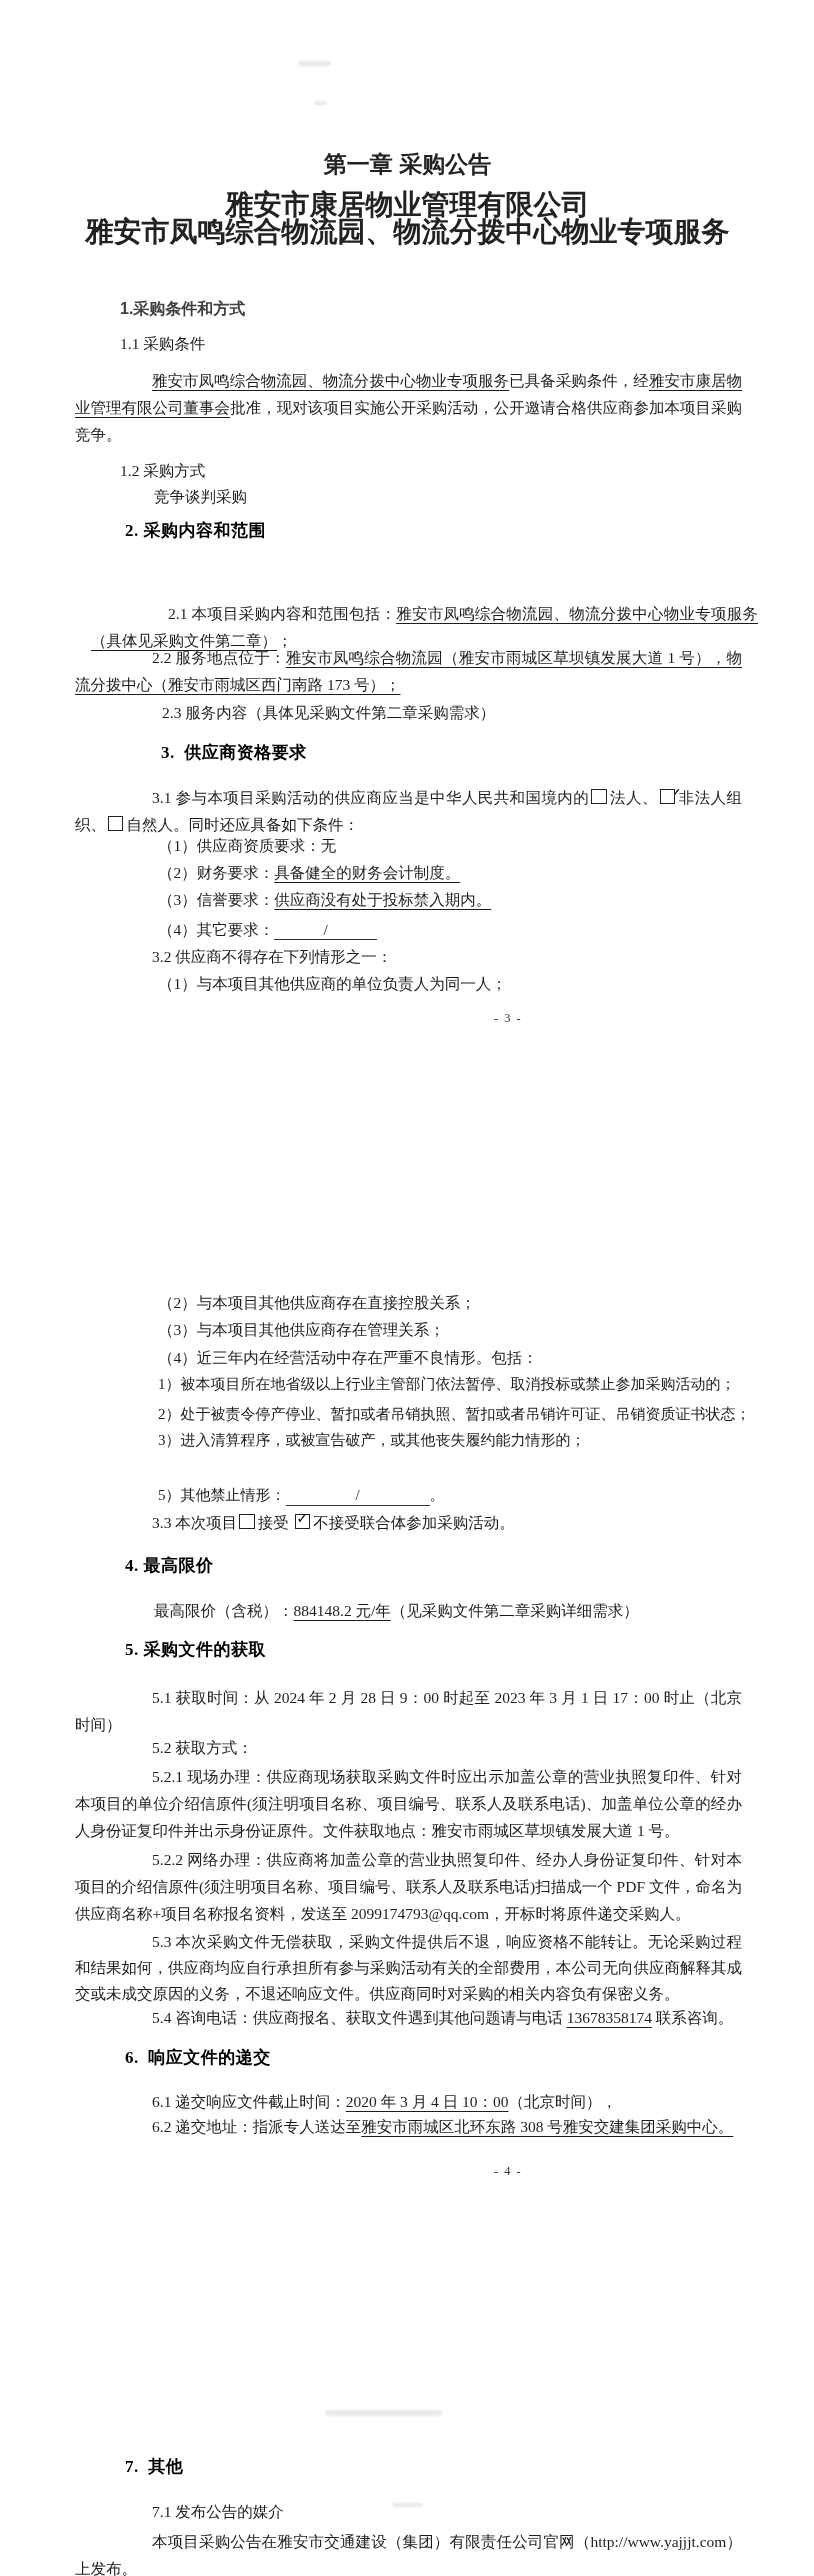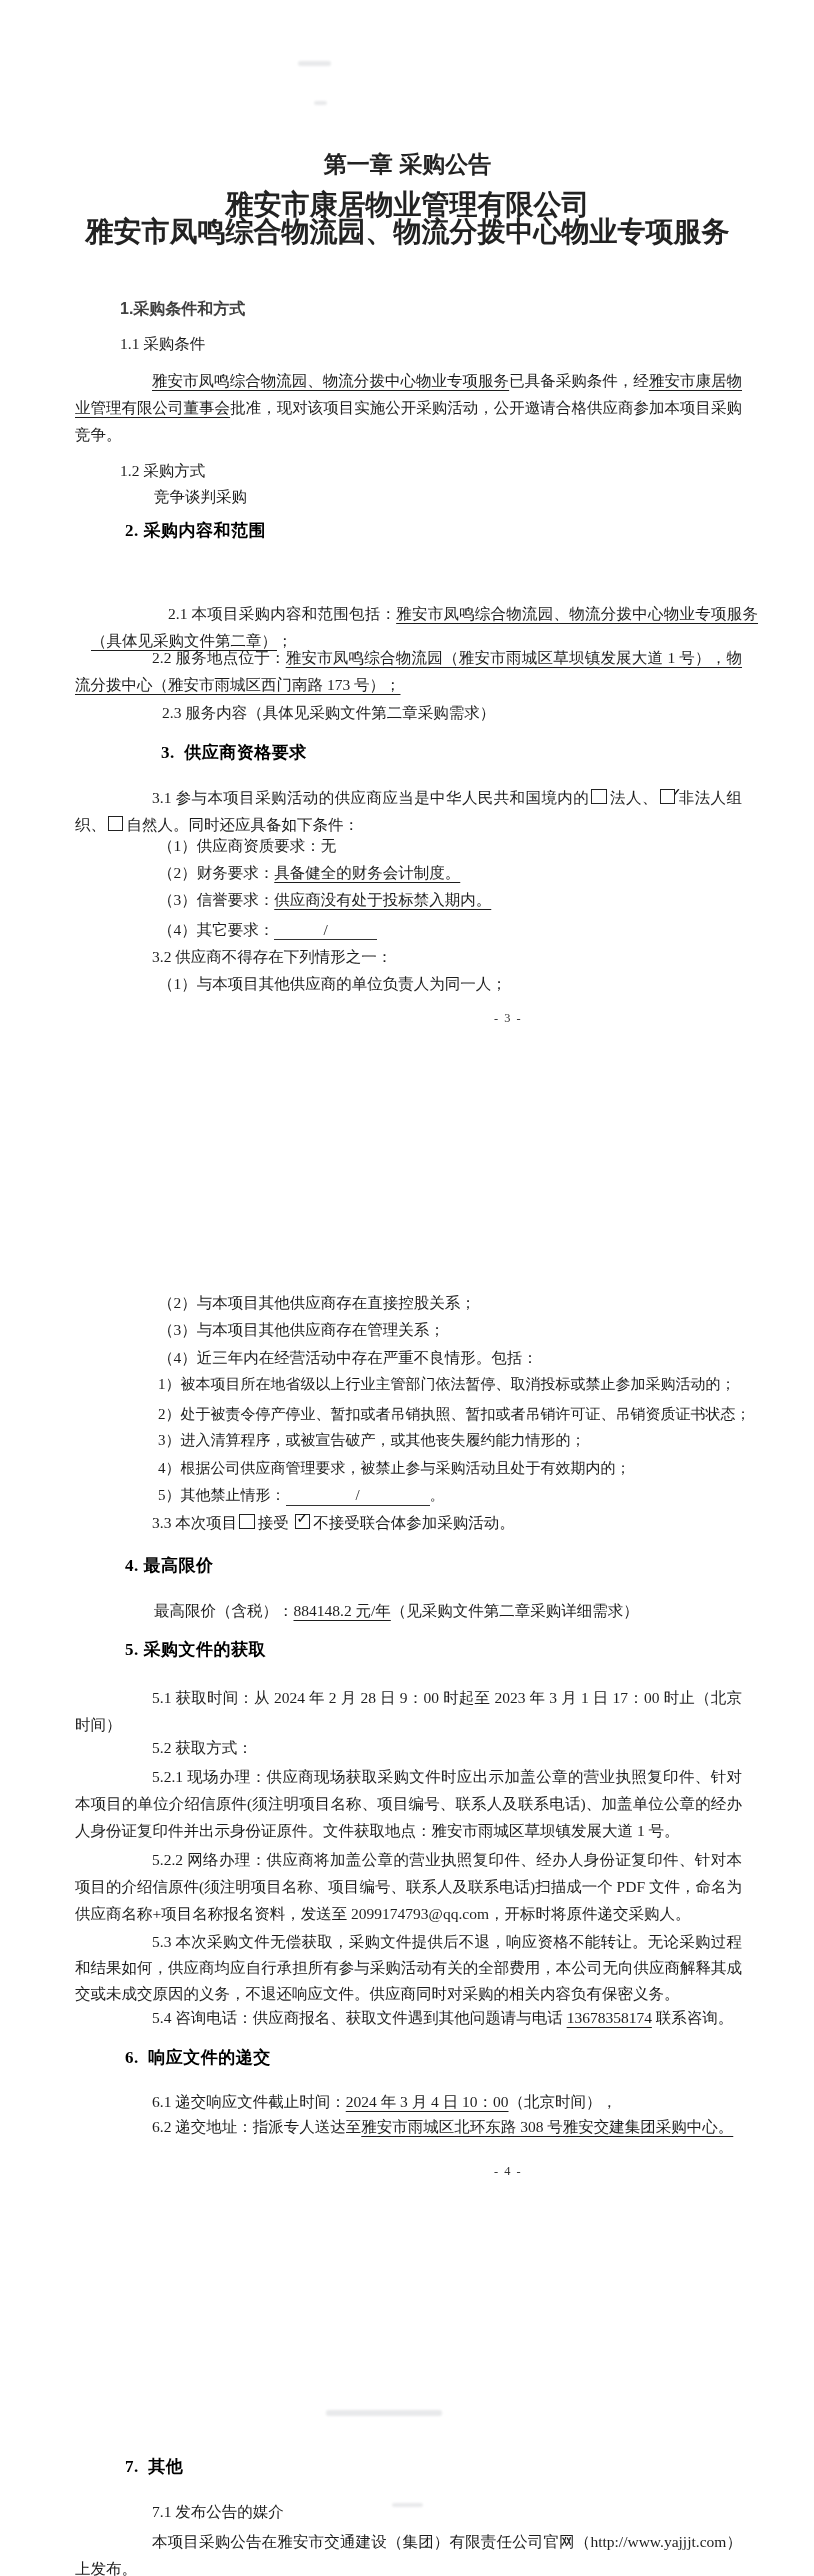--- a/index.html
+++ b/index.html
@@ -58,37 +58,36 @@
   <div class="abs line" style="left:152px;top:947px;">3.2 供应商不得存在下列情形之一：</div>
   <div class="abs line" style="left:158px;top:974px;">（1）与本项目其他供应商的单位负责人为同一人；</div>
   <div class="abs pagenum" style="left:494px;top:1011px;">- 3 -</div>
 
   <div class="abs line" style="left:158px;top:1293px;">（2）与本项目其他供应商存在直接控股关系；</div>
   <div class="abs line" style="left:158px;top:1320px;">（3）与本项目其他供应商存在管理关系；</div>
   <div class="abs line" style="left:158px;top:1348px;">（4）近三年内在经营活动中存在严重不良情形。包括：</div>
   <div class="abs line-sm" style="left:158px;top:1374px;">1）被本项目所在地省级以上行业主管部门依法暂停、取消投标或禁止参加采购活动的；</div>
   <div class="abs line-sm" style="left:158px;top:1404px;">2）处于被责令停产停业、暂扣或者吊销执照、暂扣或者吊销许可证、吊销资质证书状态；</div>
   <div class="abs line-sm" style="left:158px;top:1430px;">3）进入清算程序，或被宣告破产，或其他丧失履约能力情形的；</div>
-  <div class="abs line-sm" style="left:158px;top:1458px;">4）根据公司供应商管理要求，被禁止参与采购活动且处于有效期内的；</div>
   <div class="abs line-sm" style="left:158px;top:1485px;"><span>5）其他禁止情形：</span><span class="blank w280"><span>/</span></span><span>。</span></div>
   <div class="abs line" style="left:152px;top:1513px;"><span>3.3 本次项目</span><span class="cb"></span><span>接受 </span><span class="cb"><span class="mark">✓</span></span><span>不接受联合体参加采购活动。</span></div>
 
   <div class="abs h-sec" style="left:125px;top:1554px;">4. 最高限价</div>
   <div class="abs line" style="left:154px;top:1601px;"><span>最高限价（含税）：</span><span class="u">884148.2 元/年</span><span>（见采购文件第二章采购详细需求）</span></div>
 
   <div class="abs h-sec" style="left:125px;top:1638px;">5. 采购文件的获取</div>
   <p class="abs para" style="top:1684px;margin:0;">5.1 获取时间：从 2024 年 2 月 28 日 9：00 时起至 2023 年 3 月 1 日 17：00 时止（北京时间）</p>
   <div class="abs line" style="left:152px;top:1738px;">5.2 获取方式：</div>
   <p class="abs para" style="top:1763px;margin:0;">5.2.1 现场办理：供应商现场获取采购文件时应出示加盖公章的营业执照复印件、针对本项目的单位介绍信原件(须注明项目名称、项目编号、联系人及联系电话)、加盖单位公章的经办人身份证复印件并出示身份证原件。文件获取地点：雅安市雨城区草坝镇发展大道 1 号。</p>
   <p class="abs para" style="top:1846px;margin:0;">5.2.2 网络办理：供应商将加盖公章的营业执照复印件、经办人身份证复印件、针对本项目的介绍信原件(须注明项目名称、项目编号、联系人及联系电话)扫描成一个 PDF 文件，命名为供应商名称+项目名称报名资料，发送至 2099174793@qq.com，开标时将原件递交采购人。</p>
   <p class="abs para" style="top:1929px;margin:0;line-height:26px;">5.3 本次采购文件无偿获取，采购文件提供后不退，响应资格不能转让。无论采购过程和结果如何，供应商均应自行承担所有参与采购活动有关的全部费用，本公司无向供应商解释其成交或未成交原因的义务，不退还响应文件。供应商同时对采购的相关内容负有保密义务。</p>
   <div class="abs line" style="left:152px;top:2008px;"><span>5.4 咨询电话：供应商报名、获取文件遇到其他问题请与电话 </span><span class="u">13678358174</span><span> 联系咨询。</span></div>
 
   <div class="abs h-sec" style="left:125px;top:2046px;">6.  响应文件的递交</div>
-  <div class="abs line" style="left:152px;top:2092px;"><span>6.1 递交响应文件截止时间：</span><span class="u">2024 年 3 月 4 日 10：00</span><span>（北京时间），</span></div>
+  <div class="abs line" style="left:152px;top:2092px;"><span>6.1 递交响应文件截止时间：</span><span class="u">2020 年 3 月 4 日 10：00</span><span>（北京时间），</span></div>
   <div class="abs line" style="left:152px;top:2117px;"><span>6.2 递交地址：指派专人送达至</span><span class="u">雅安市雨城区北环东路 308 号雅安交建集团采购中心。</span></div>
   <div class="abs pagenum" style="left:494px;top:2164px;">- 4 -</div>
 
   <div class="abs h-sec" style="left:125px;top:2455px;">7.  其他</div>
   <div class="abs line" style="left:152px;top:2502px;">7.1 发布公告的媒介</div>
   <p class="abs para" style="top:2528px;margin:0;">本项目采购公告在雅安市交通建设（集团）有限责任公司官网（http://www.yajjjt.com）上发布。</p>
 
 </div>
 
 

